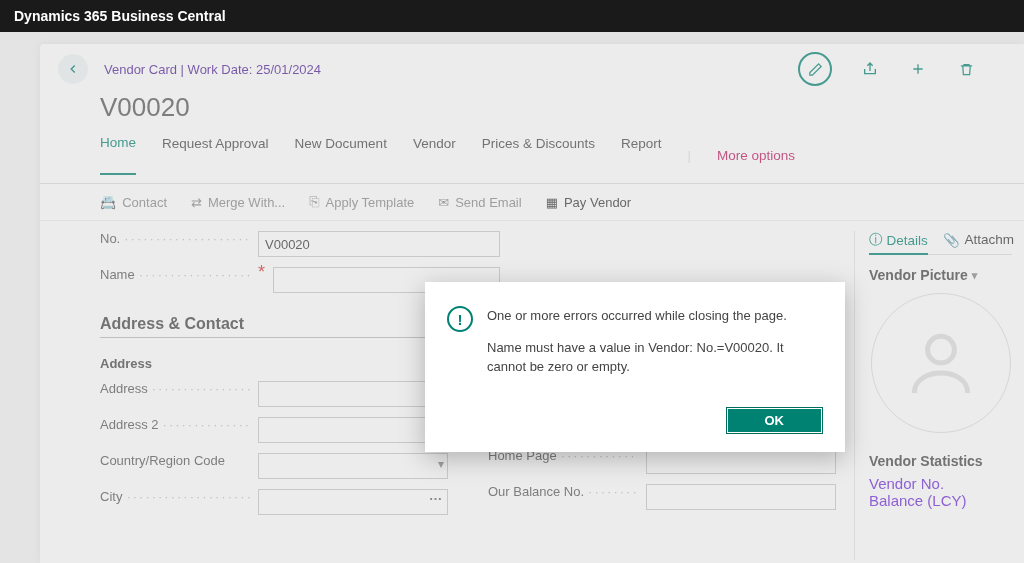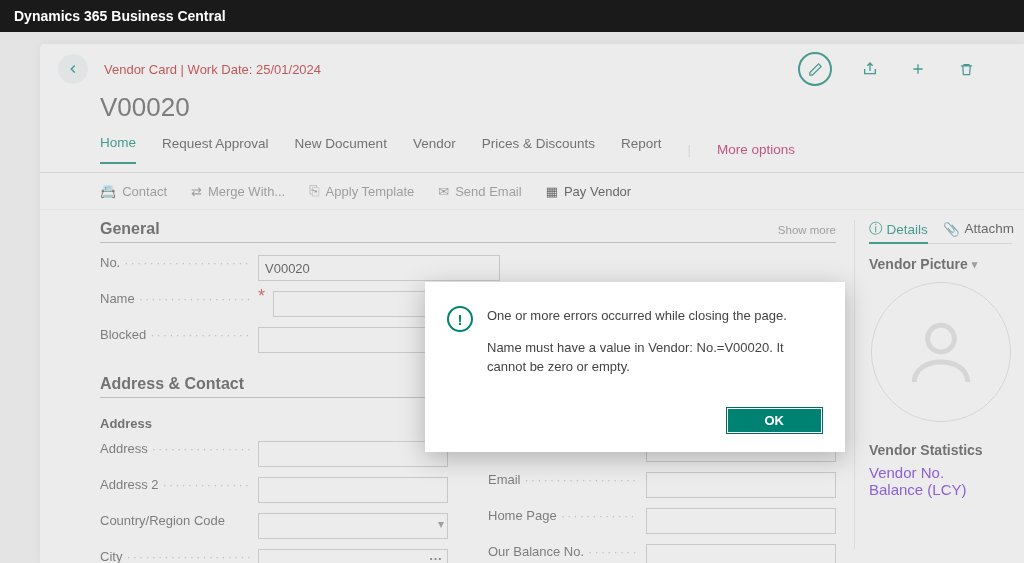--- a/index.html
+++ b/index.html
@@ -3,27 +3,27 @@
 <meta charset="utf-8">
 <style>
   * { box-sizing: border-box; margin: 0; padding: 0; }
   body { font-family: "Segoe UI", Arial, sans-serif; font-size: 13px; color: #333; background: #f3f3f3; overflow: hidden; }
   .app-bar { background: #1a1a1a; color: #fff; padding: 8px 14px; font-weight: 600; font-size: 14px; }
   .page-wrap { position: relative; width: 1024px; height: 531px; }
   .overlay-dim { position: absolute; inset: 0; background: rgba(200,200,200,0.35); pointer-events: none; z-index: 5; }
   .card-container { position: absolute; left: 40px; top: 12px; right: 0; bottom: 0; background: #fff; border-radius: 4px 0 0 0; box-shadow: 0 0 8px rgba(0,0,0,0.08); padding: 0; overflow: hidden; }
   .card-header { display: flex; align-items: center; padding: 8px 18px 0 18px; }
   .back-btn { width: 30px; height: 30px; border-radius: 50%; background: #eef3f5; display: flex; align-items: center; justify-content: center; color: #008272; cursor: pointer; margin-right: 16px; }
-  .breadcrumb { color: #b91c1c; font-size: 13px; }
+  .breadcrumb { color: #4c1d95; font-size: 13px; }
   .header-actions { margin-left: auto; display: flex; align-items: center; gap: 28px; padding-right: 30px; }
   .action-icon { color: #008272; cursor: pointer; font-size: 16px; width: 20px; height: 20px; display:flex; align-items:center; justify-content:center; }
   .edit-circle { width: 34px; height: 34px; border: 2px solid #008272; border-radius: 50%; display: flex; align-items: center; justify-content: center; }
   .page-title { font-size: 26px; color: #555; padding: 6px 60px 12px 60px; font-weight: 400; }
   .tabs { display: flex; gap: 26px; padding: 0 60px 8px 60px; border-bottom: 1px solid #ddd; color: #444; align-items:center;}
-  .tab { cursor: pointer; padding-bottom: 12px; font-size: 13.5px; }
+  .tab { cursor: pointer; padding-bottom: 23px; font-size: 13.5px; }
   .tab.active { color: #008272; border-bottom: 2px solid #008272; font-weight: 500; }
   .tab-sep { color: #ddd; }
   .more-opts { color: #be185d; font-size: 13.5px; cursor:pointer; }
   .toolbar { display: flex; gap: 24px; padding: 10px 60px; color: #888; font-size: 13px; border-bottom: 1px solid #eee; }
   .toolbar-item { display: flex; align-items: center; gap: 6px; cursor: pointer; }
   .toolbar-item.active { color: #333; }
   
   .content-area { display: flex; padding: 10px 0 0 60px; height: calc(100% - 180px); }
   .main-col { flex: 1; padding-right: 18px; min-width: 0; }
   .side-col { width: 170px; border-left: 1px solid #e5e5e5; padding: 0 12px 0 14px; }
@@ -138,44 +138,33 @@
       <div class="toolbar-item active">
           <span>▦</span>
           <span>Pay Vendor</span>
         </div>
     </div>
 
     <div class="content-area">
       <div class="main-col">
 
         <div class="section">
-          <div class="section-header">
-            <div class="section-title">General</div>
-            <div class="show-more">Show more</div>
-          </div>
           <div class="field-grid single">
             <div class="field-row">
               <div class="field-label dotted">No.</div>
               <div class="input-wrap">
                   <input class="field-input" value="V00020" style="">
                 </div>
             </div>
             <div class="field-row">
               <div class="field-label dotted">Name</div>
               <span class="req">*</span>
               <div class="input-wrap">
                   <input class="field-input" value="" style="">
                 </div>
-            </div>
-            <div class="field-row">
-              <div class="field-label dotted">Blocked</div>
-              <div class="input-wrap">
-                <input class="field-input dd" value="" style="">
-                <span class="dd-btn">▾</span>
-              </div>
             </div>
           </div>
         </div>
 
         <div class="section">
           <div class="section-header">
             <div class="section-title">Address &amp; Contact</div>
           </div>
           <div class="field-grid">
             <div>

